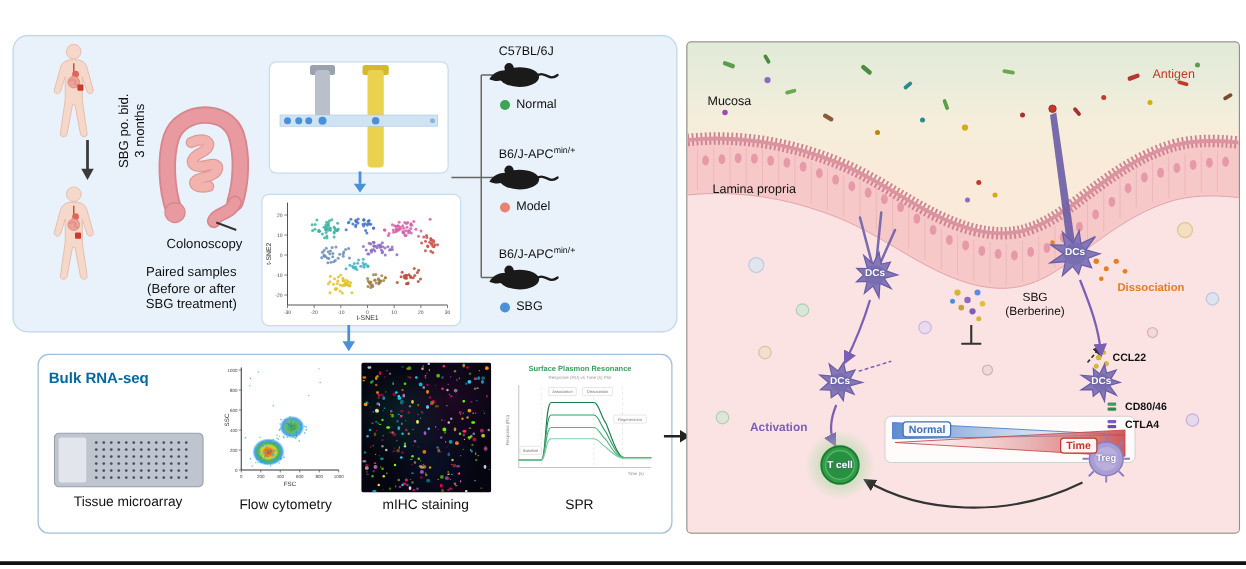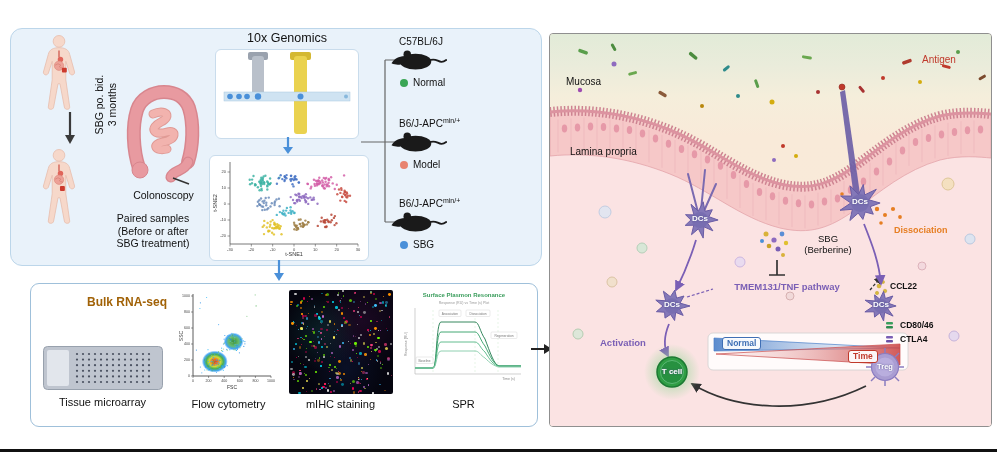--- a/index.html
+++ b/index.html
@@ -19,21 +19,21 @@
      radial-gradient(circle at 70% 30%, rgba(80,18,80,.3), transparent 45%),
      radial-gradient(circle at 55% 75%, rgba(20,40,90,.3), transparent 40%),
      #05050f;overflow:hidden;border-radius:2px;}
   .spk{position:absolute;border-radius:50%;}
   .card{position:absolute;background:#fff;border:1px solid #c9dcec;border-radius:6px;}
   .strain{font-size:10px;color:#111;}
   .strain sup{font-size:7px;}
   .legend{display:flex;align-items:center;gap:4px;font-size:10px;color:#111;}
   #tcga-row{display:flex;align-items:center;justify-content:center;gap:6px;}
   #tcga-txt{font-size:20px;font-weight:bold;letter-spacing:1px;color:#3d4451;}
-  #bulk-lbl{font-size:12px;font-weight:bold;color:#a16207;margin-top:3px;text-align:right;}
+  #bulk-lbl{font-size:12px;font-weight:bold;color:#0369a1;margin-top:3px;text-align:left;}
 </style>
 </head>
 <body>
 
 <div id="canvas">
 
   <div id="left-panel">
 
     <svg class="abs" style="left:28px;top:6px" width="40" height="78" viewBox="0 0 40 80">
       <circle cx="20" cy="6.5" r="6" fill="#f6d8ca" stroke="#e6bcab" stroke-width="0.8"></circle>
@@ -72,21 +72,20 @@
       <path d="M30,30 C42,24 50,32 38,38 C26,44 30,52 44,48 C54,45 54,56 40,58 C28,60 32,68 44,65" stroke="#e09a95" stroke-width="9" fill="none" stroke-linecap="round"></path>
       <path d="M30,30 C42,24 50,32 38,38 C26,44 30,52 44,48 C54,45 54,56 40,58 C28,60 32,68 44,65" stroke="#f2b3ae" stroke-width="7" fill="none" stroke-linecap="round"></path>
       <path d="M50,94 L66,100" stroke="#333" stroke-width="1.5"></path>
     </svg>
     <div class="lbl ctr" style="left:100px;top:160px;width:105px;font-size:10.5px">Colonoscopy</div>
 
     <div class="lbl preline ctr" style="left:72px;top:183px;width:140px;font-size:10.5px">Paired samples
 (Before or after
 SBG treatment)</div>
 
-    <div class="lbl ctr" style="left:196px;top:2px;width:160px;font-size:12.5px;color:#111">10x Genomics</div>
 
     <div class="card" style="left:204px;top:20px;width:142px;height:88px">
       <svg width="140" height="86" viewBox="0 0 140 86">
         <rect x="32" y="2" width="20" height="8" rx="2" fill="#9aa2ae"></rect>
         <rect x="36" y="6" width="12" height="40" rx="3" fill="#b9c0ca"></rect>
         <rect x="74" y="2" width="21" height="8" rx="2" fill="#d4b832"></rect>
         <rect x="78" y="6" width="13" height="78" rx="3" fill="#ead24f"></rect>
         <rect x="8" y="42" width="126" height="9" fill="#cfe3f2" stroke="#a8c8e0" stroke-width="0.5"></rect>
         <circle cx="14" cy="46.5" r="2.8" fill="#4a90d9"></circle>
         <circle cx="23" cy="46.5" r="2.8" fill="#4a90d9"></circle>
@@ -1354,21 +1353,20 @@
     <div class="lbl" style="left:16px;top:42px;font-size:10px">Mucosa</div>
     <div class="lbl" style="left:372px;top:20px;font-size:10px;color:#c0392b">Antigen</div>
     <div class="lbl" style="left:20px;top:112px;font-size:10px">Lamina propria</div>
     <div class="cell-lbl" style="left:134px;top:180px;width:32px">DCs</div>
     <div class="cell-lbl" style="left:106px;top:266px;width:32px">DCs</div>
     <div class="cell-lbl" style="left:294px;top:163px;width:32px">DCs</div>
     <div class="cell-lbl" style="left:315px;top:266px;width:32px">DCs</div>
     <div class="lbl" style="left:344px;top:191px;font-size:9px;color:#e67e22;font-weight:bold">Dissociation</div>
     <div class="lbl preline ctr" style="left:242px;top:199px;width:72px;font-size:9.5px">SBG
 (Berberine)</div>
-    <div class="lbl ctr" style="left:148px;top:247px;width:178px;font-size:9.5px;color:#7a5fb5;font-weight:bold">TMEM131/TNF pathway</div>
     <div class="lbl" style="left:50px;top:303px;font-size:9.5px;color:#7a5fb5;font-weight:bold">Activation</div>
     <div class="chip" style="left:172px;top:303px;color:#3f6fb5;border-color:#3f6fb5">Normal</div>
     <div class="chip" style="left:298px;top:316px;color:#c0392b;border-color:#c0392b">Time</div>
     <div class="lbl" style="left:340px;top:247px;font-size:8.5px;font-weight:bold">CCL22</div>
     <div class="lbl" style="left:350px;top:286px;font-size:8.5px;font-weight:bold">CD80/46</div>
     <div class="lbl" style="left:350px;top:300px;font-size:8.5px;font-weight:bold">CTLA4</div>
     <div class="cell-lbl" style="left:103px;top:333px;width:38px">T cell</div>
     <div class="cell-lbl" style="left:317px;top:328px;width:36px;font-size:7.5px">Treg</div>
   </div>
 

